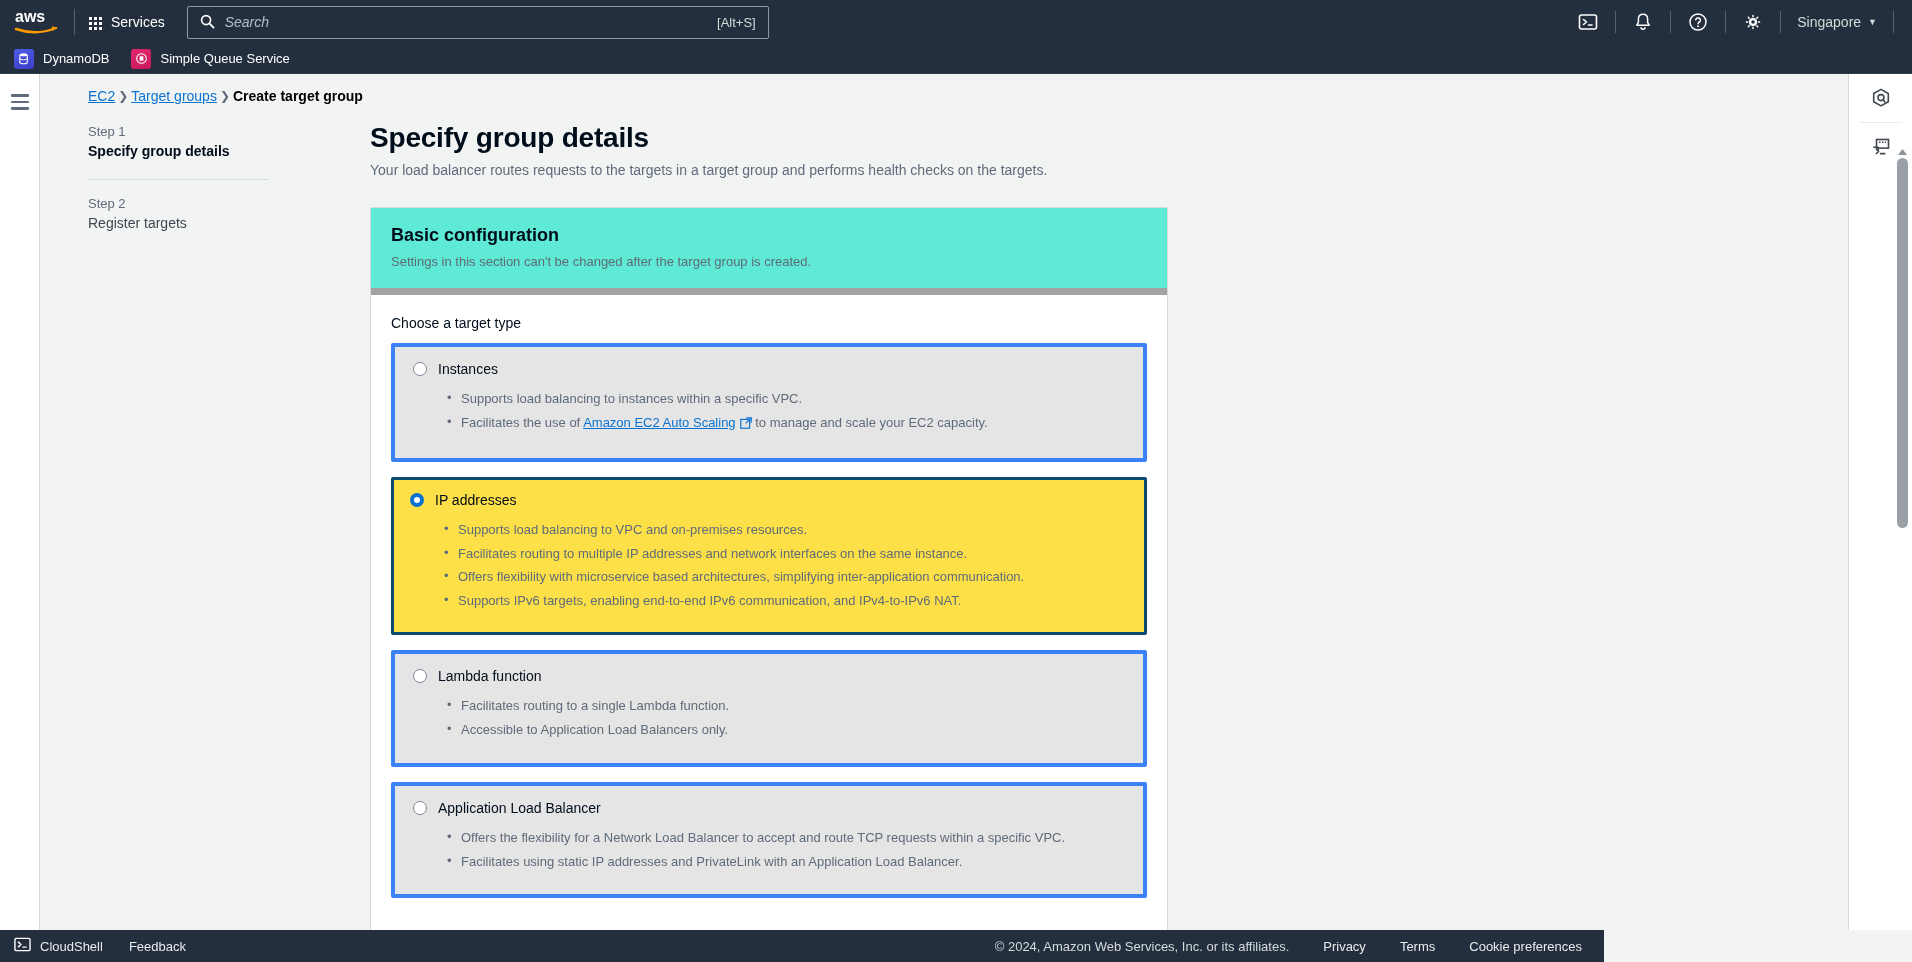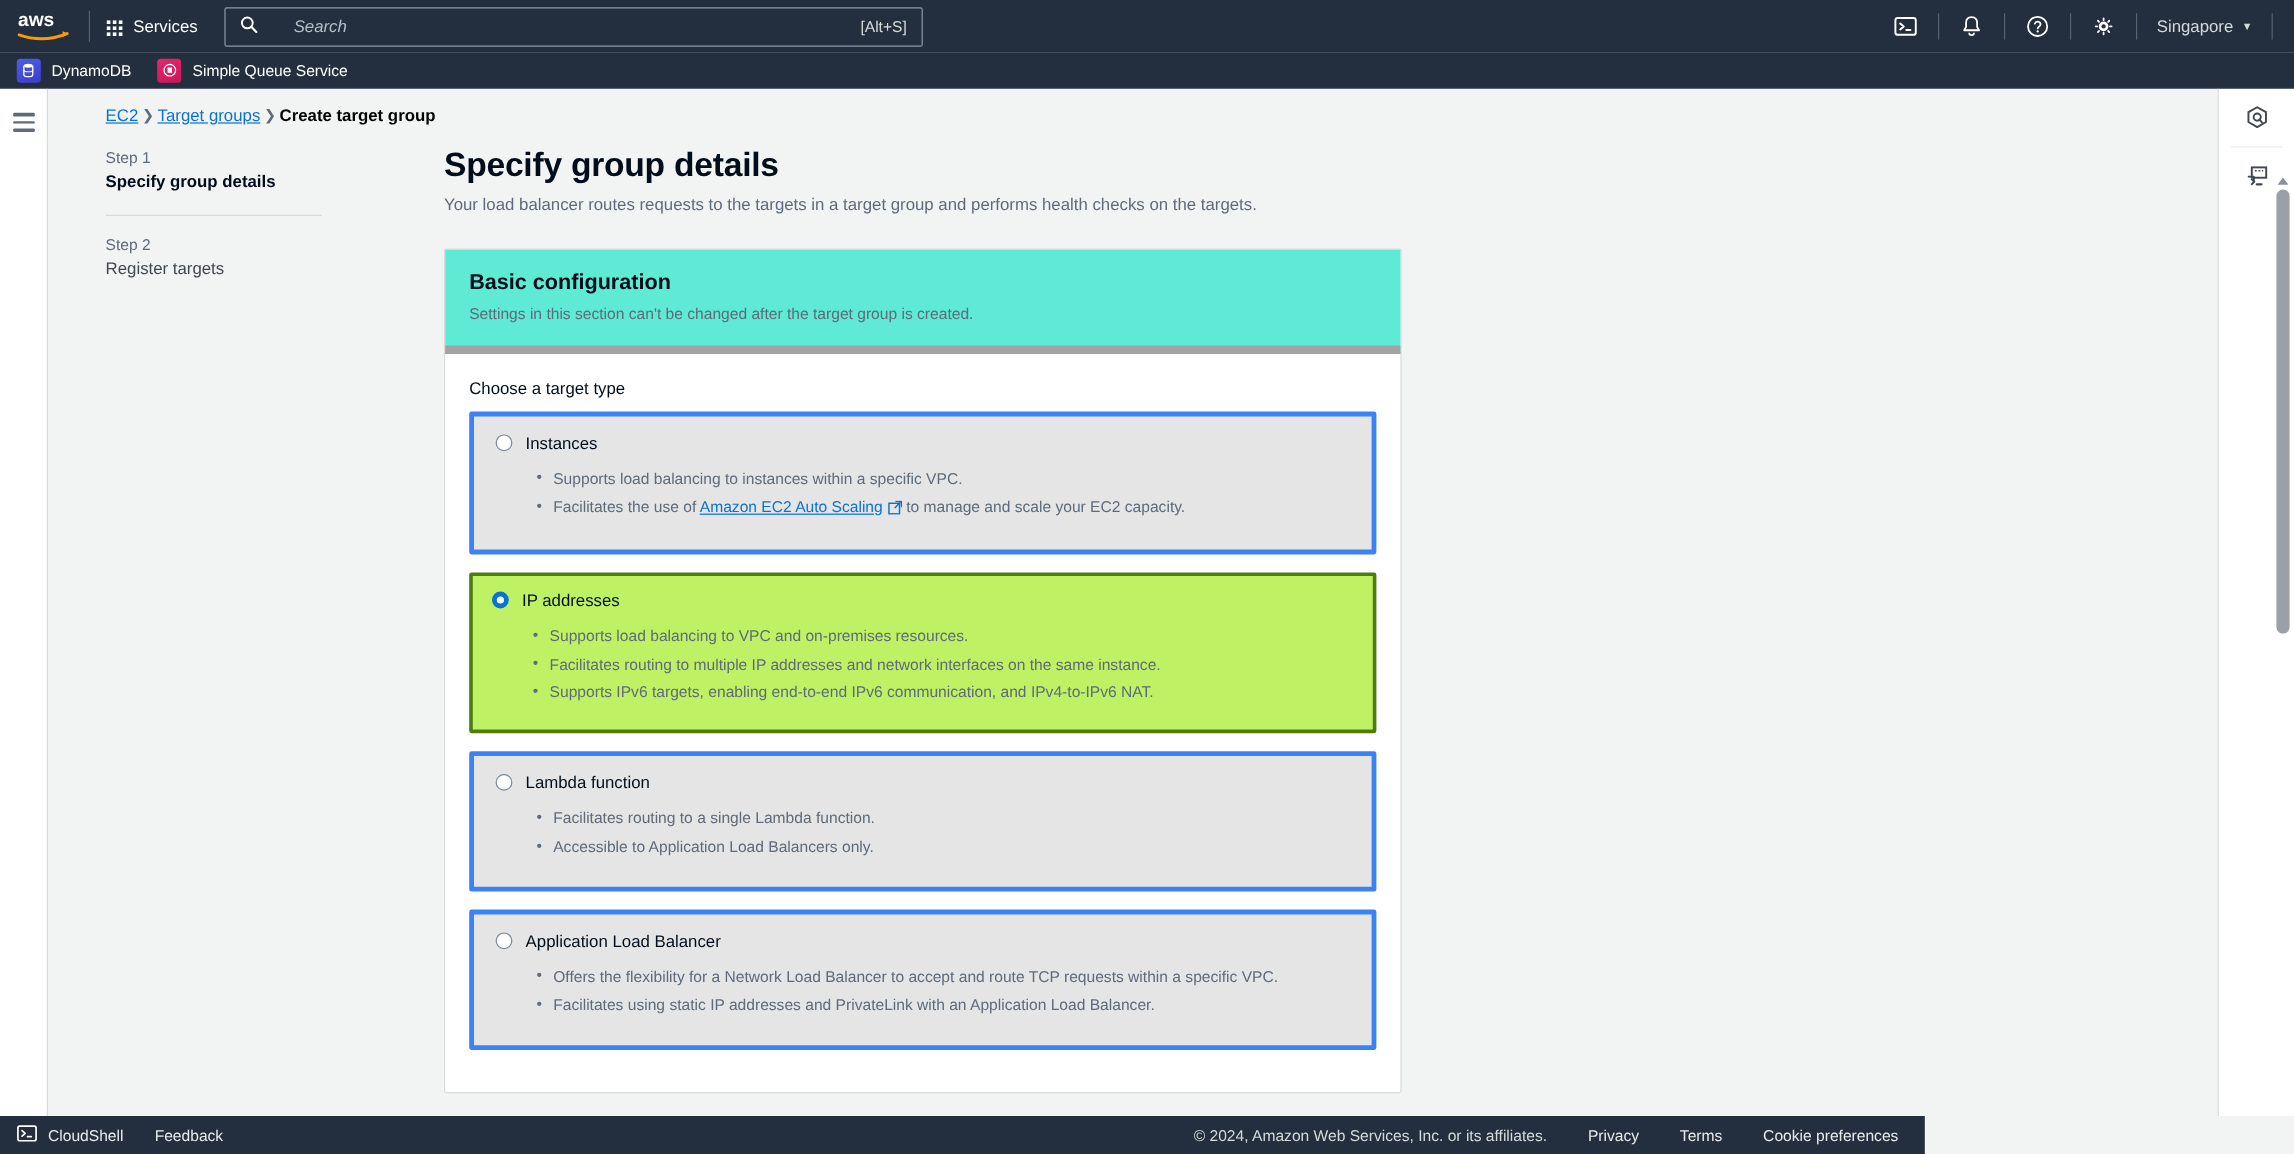--- a/index.html
+++ b/index.html
@@ -27,21 +27,20 @@
   .searchbar {
     margin-left: 22px; width: 582px; height: 33px; background: #232f3e;
     border: 1px solid #8d99a6; border-radius: 2px; display: flex; align-items: center;
     padding: 0 12px; gap: 10px; cursor: text;
   }
   .searchbar .sicon { color: #fff; font-size: 15px; line-height: 1; }
   .searchbar input {
     flex: 1; background: transparent; border: none; outline: none;
     color: #d5dbdb; font-size: 14px; font-style: italic;
     font-family: "Liberation Sans", sans-serif;
-    margin-left: 20px;
   }
   .searchbar input::placeholder { color: #b5bfc8; font-style: italic; opacity: 1; }
   .searchbar .shortcut { color: #d5dbdb; font-size: 13px; font-style: normal; }
 
   .nav-right { margin-left: auto; display: flex; align-items: center; height: 44px; padding-right: 18px; }
   .nav-right .vdiv { width: 1px; height: 22px; background: #54616e; }
   .nav-icon {
     width: 54px; height: 44px; display: flex; align-items: center; justify-content: center;
     color: #fff; cursor: pointer;
   }
@@ -105,21 +104,21 @@
   .card-head p { font-size: 13px; color: #5f6b7a; margin-top: 8px; }
   .card-body { padding: 20px; }
 
   .field-label { font-size: 14px; color: #000d1a; margin-bottom: 12px; }
 
   .radio-card {
     border: 4px solid #3b82f6; border-radius: 2px; background: #e5e5e5;
     padding: 14px 18px 18px 18px; margin-bottom: 15px; cursor: pointer;
   }
   .radio-card.selected {
-    background: #bef264; border: 3px solid #4d7c0f; padding: 12px 16px 16px 16px;
+    background: #fde047; border: 3px solid #0c4a6e; padding: 12px 16px 16px 16px;
   }
   .rc-top { display: flex; align-items: center; gap: 11px; }
   .radio {
     width: 14px; height: 14px; border-radius: 50%; border: 1.5px solid #7d8998;
     background: #fff; flex: 0 0 auto; display: block;
   }
   .radio.on {
     border: 4px solid #0972d3; background: #fff;
     box-shadow: inset 0 0 0 1px #fff;
   }
@@ -331,20 +330,21 @@
           </div>
 
           <div class="radio-card selected">
             <div class="rc-top">
               <span class="radio on"></span>
               <span class="rc-label">IP addresses</span>
             </div>
             <ul class="rc-list">
               <li>Supports load balancing to VPC and on-premises resources.</li>
               <li>Facilitates routing to multiple IP addresses and network interfaces on the same instance.</li>
+              <li>Offers flexibility with microservice based architectures, simplifying inter-application communication.</li>
               <li>Supports IPv6 targets, enabling end-to-end IPv6 communication, and IPv4-to-IPv6 NAT.</li>
             </ul>
           </div>
 
           <div class="radio-card">
             <div class="rc-top">
               <span class="radio"></span>
               <span class="rc-label">Lambda function</span>
             </div>
             <ul class="rc-list">

